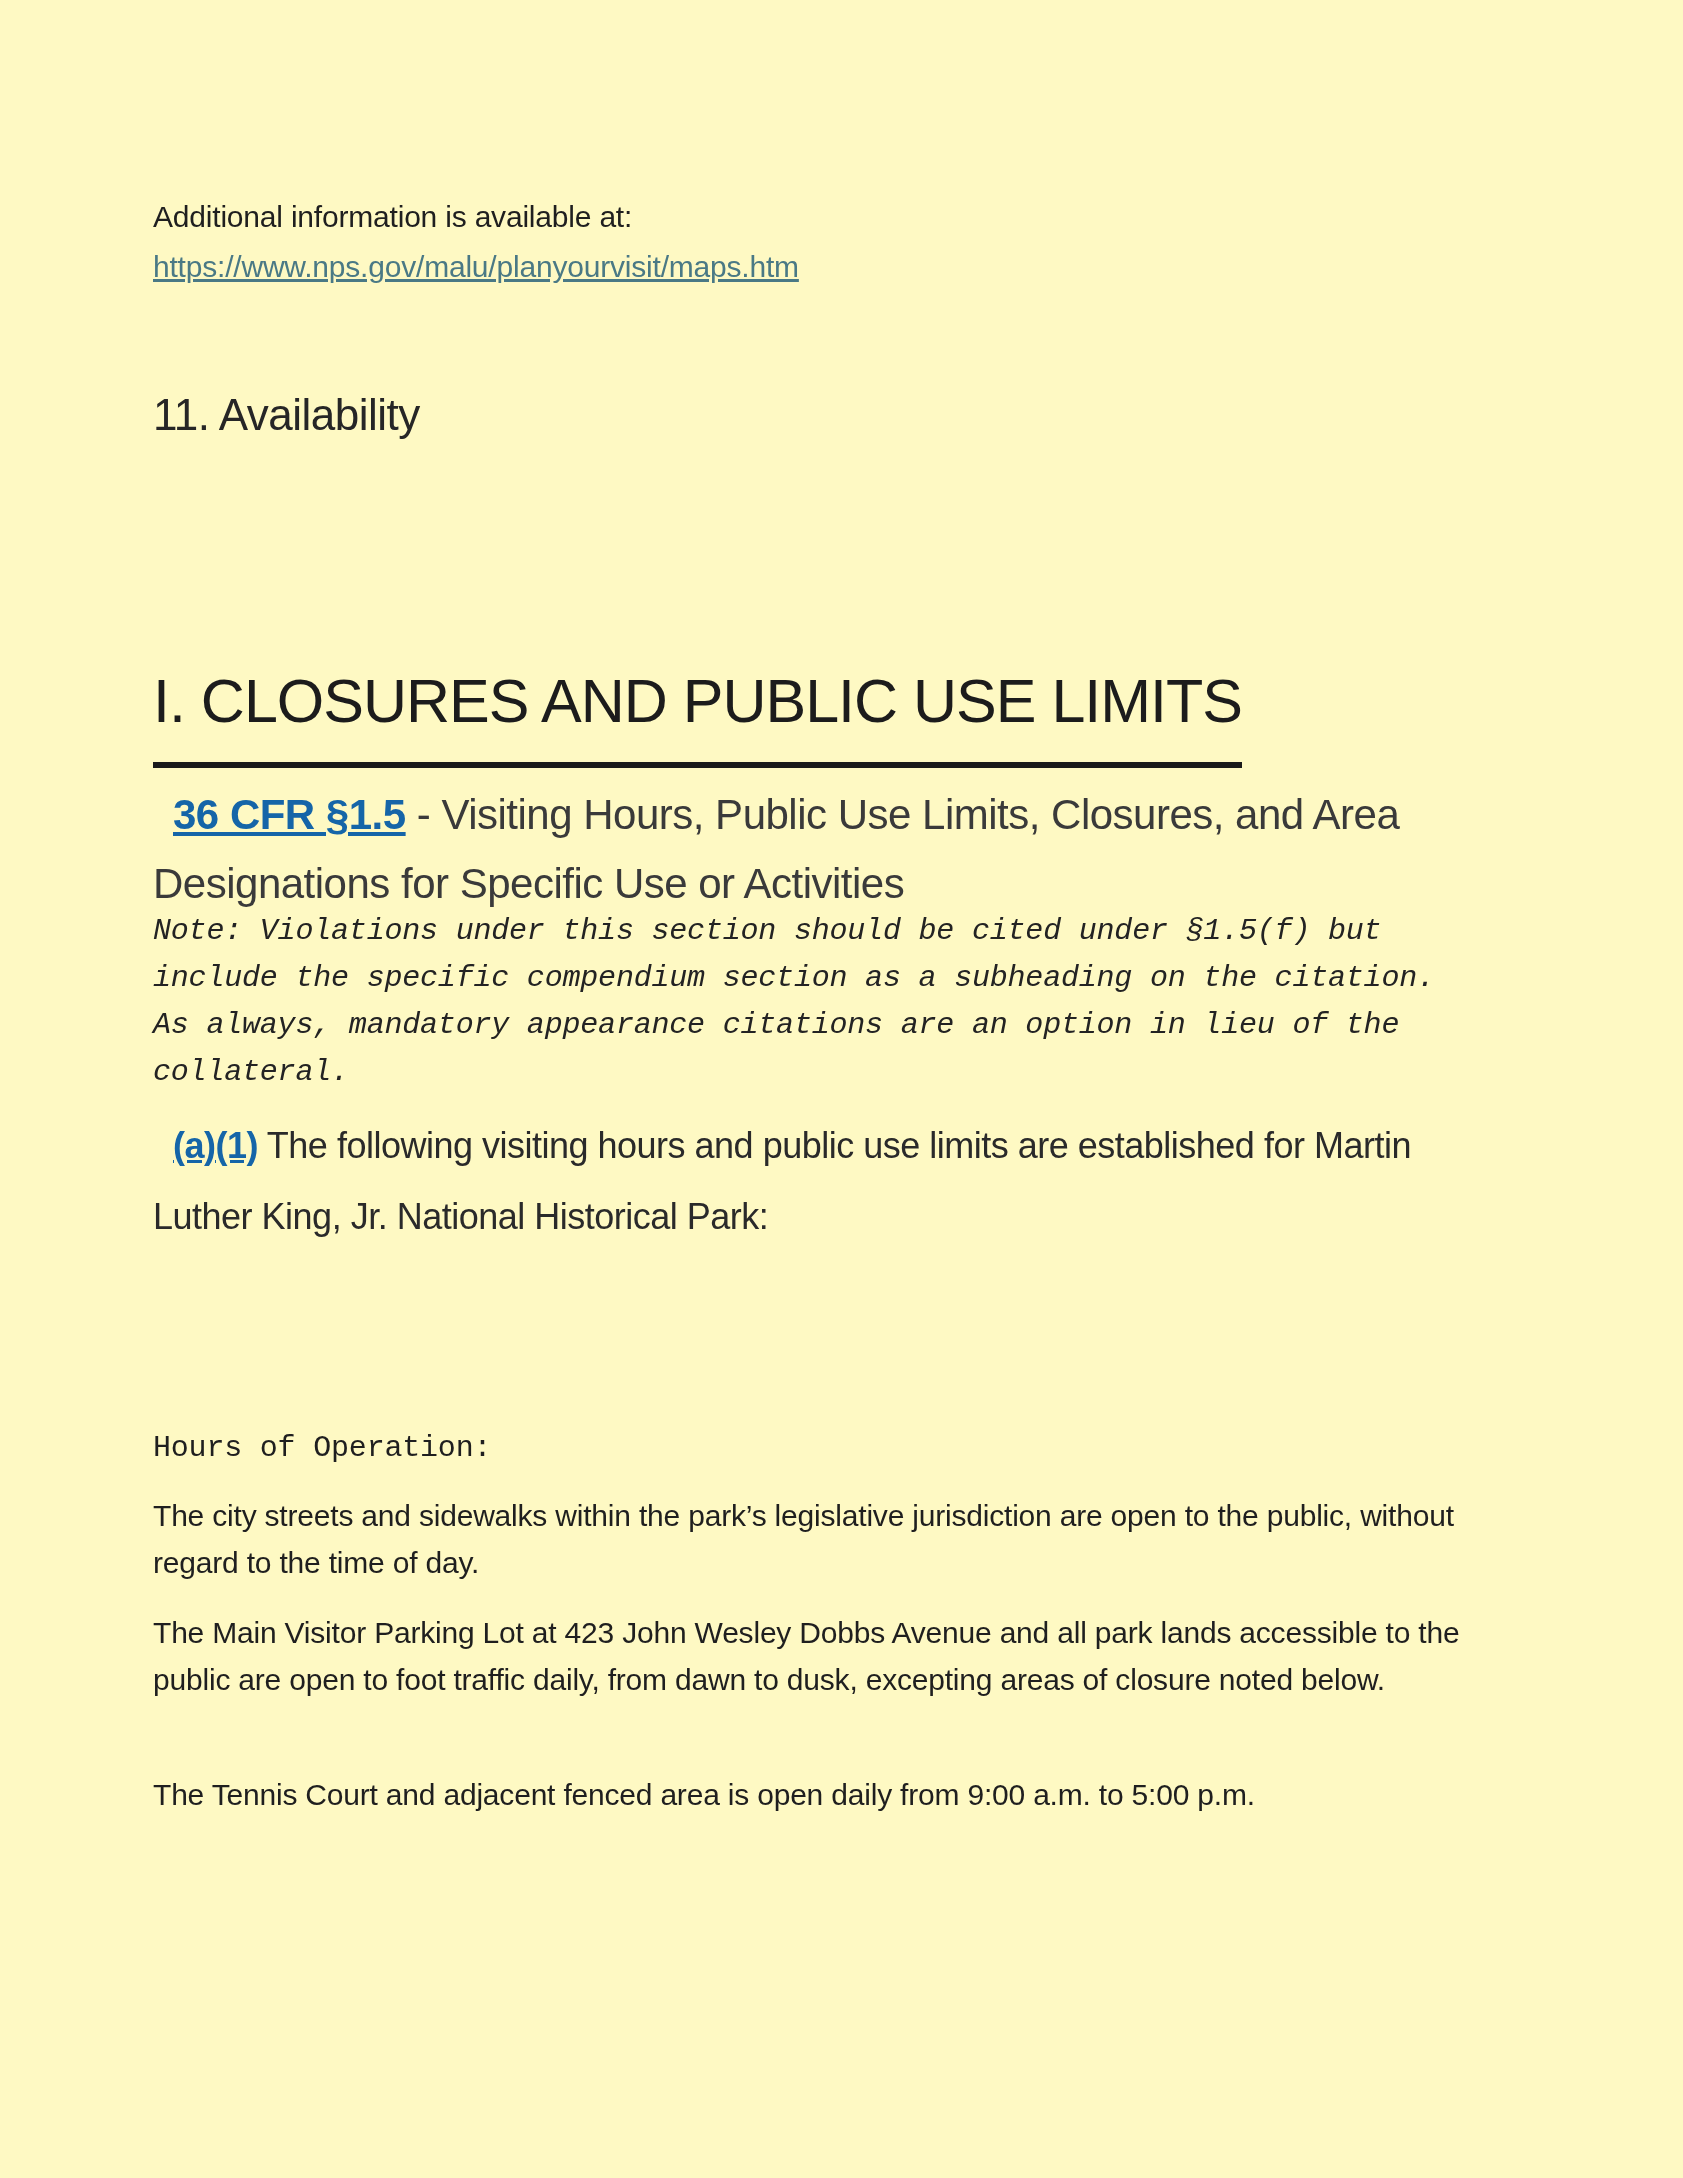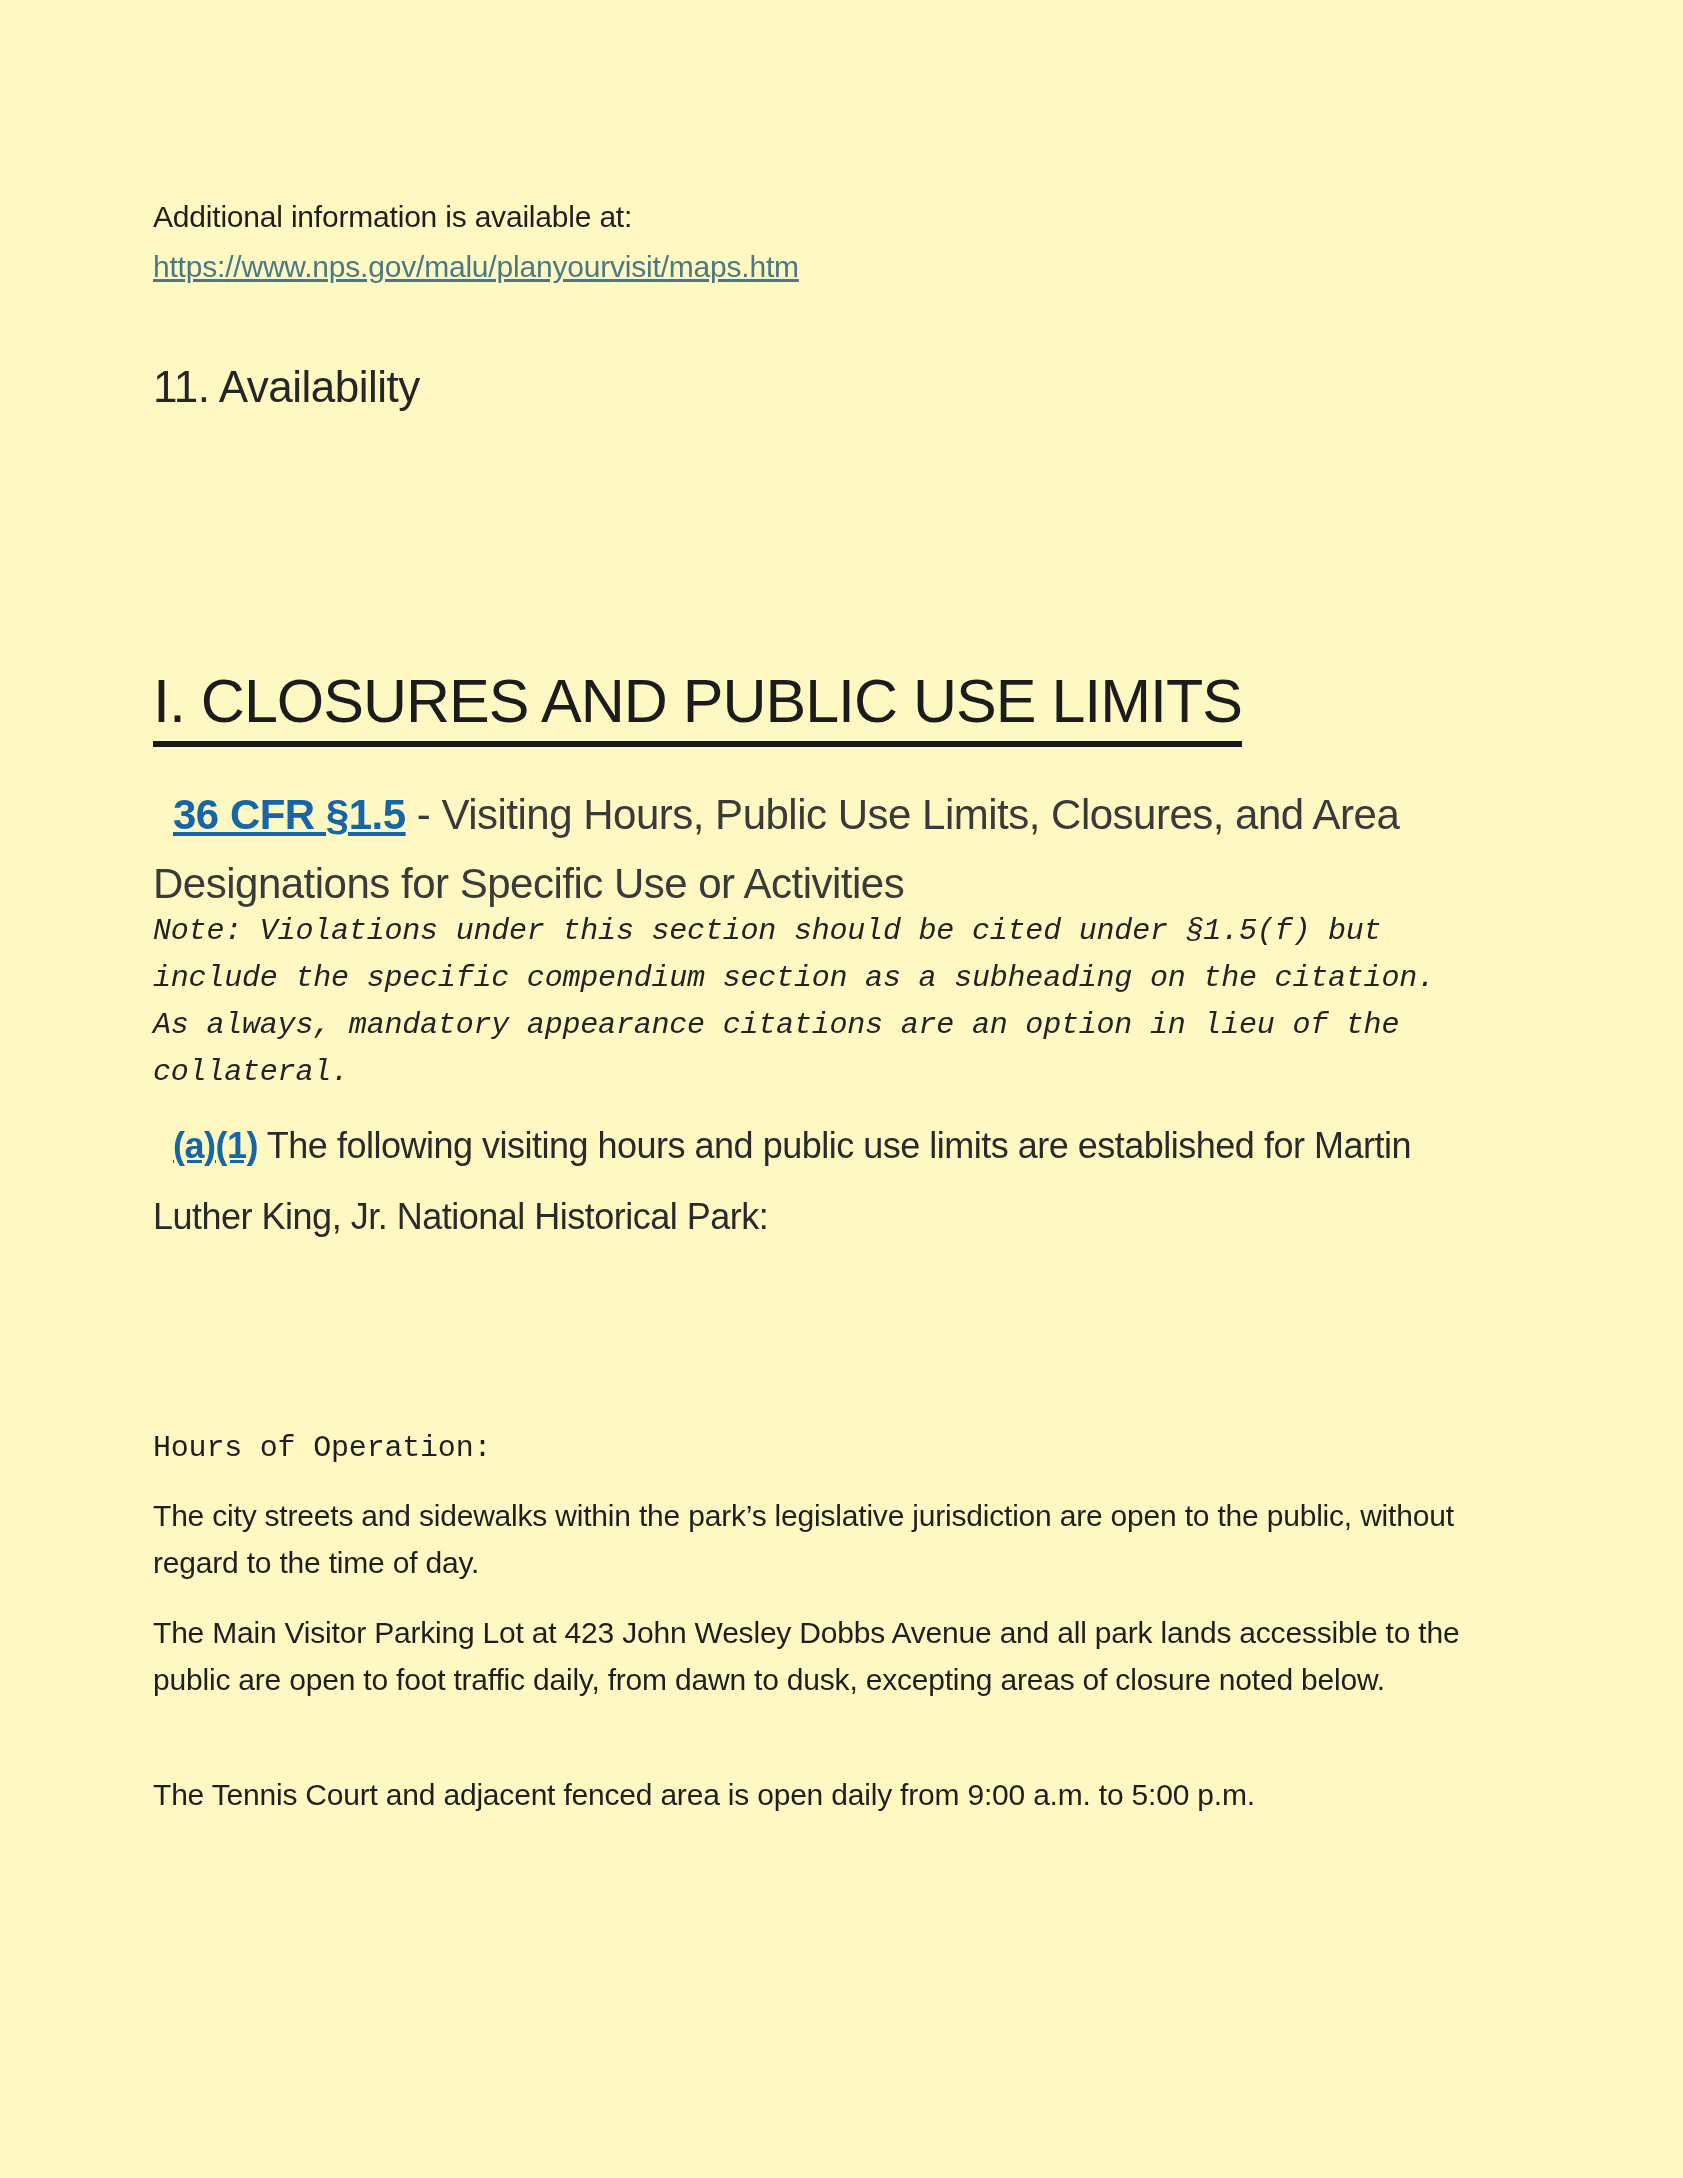--- a/index.html
+++ b/index.html
@@ -26,42 +26,42 @@
     line-height: 47px;
     letter-spacing: -0.2px;
     color: #1f1f1f;
   }
   .intro { top: 192px; line-height: 50px; }
   a { text-decoration: underline; cursor: pointer; }
   .teal-link { color: #4a7985; }
   .blue-link { color: #1565a8; font-weight: bold; margin-left: 20px; }
 
   .h-availability {
-    top: 360px;
+    top: 388px;
     font-size: 44px;
     font-weight: 400;
     letter-spacing: -0.5px;
     color: #262626;
     line-height: 53px;
   }
   .availability-body { top: 472px; }
 
   .h-closures {
     top: 665px;
     font-size: 61px;
     font-weight: 400;
     letter-spacing: -1px;
     color: #1c1c1c;
     line-height: 73px;
     white-space: nowrap;
   }
   .underlined-title {
     display: inline-block;
     border-bottom: 6px solid #1a1a1a;
-    padding-bottom: 3px;
+    padding-bottom: 24px;
   }
 
   .h-cfr {
     top: 780px;
     font-size: 42px;
     font-weight: 400;
     letter-spacing: -0.5px;
     color: #3a3a3a;
     line-height: 69px;
   }

